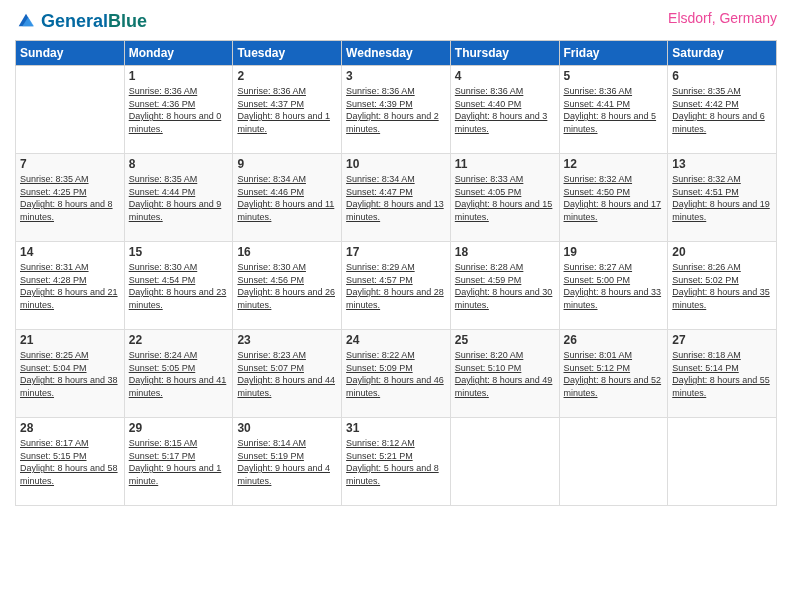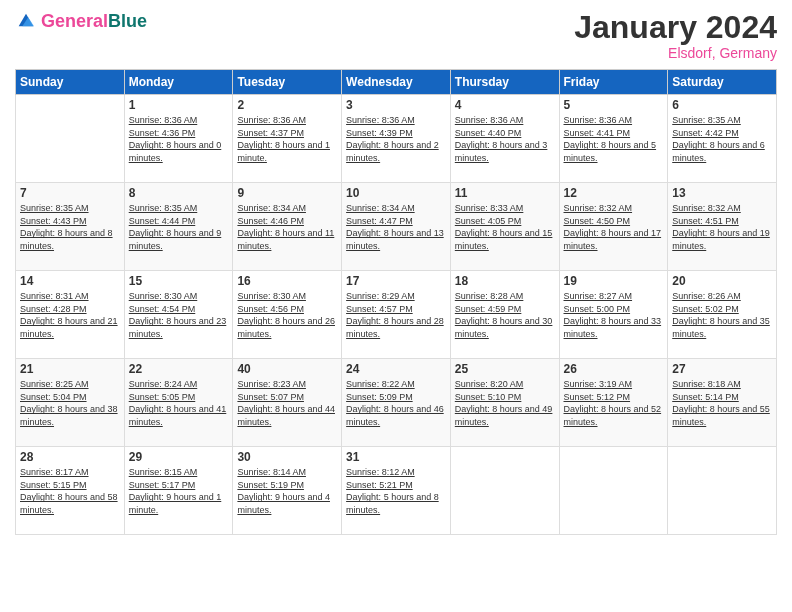--- a/index.html
+++ b/index.html
@@ -23,21 +23,21 @@
       margin-bottom: 8px;
     }
     .logo {
       display: flex;
       align-items: center;
       gap: 4px;
     }
     .logo-text-general {
       font-size: 18px;
       font-weight: bold;
-      color: #ec4899;
+      color: #0369a1;
     }
     .logo-text-blue {
       font-size: 18px;
       font-weight: bold;
       color: #0f766e;
     }
     .logo-icon {
       width: 22px;
       height: 22px;
     }
@@ -107,21 +107,20 @@
     <div class="logo">
       <svg class="logo-icon" viewBox="0 0 30 30" xmlns="http://www.w3.org/2000/svg">
         <polygon points="5,22 15,5 25,22" fill="#1565c0"></polygon>
         <polygon points="10,22 18,10 26,22" fill="#42a5f5" opacity="0.7"></polygon>
       </svg>
       <div>
         <span class="logo-text-general">General</span><span class="logo-text-blue">Blue</span>
       </div>
     </div>
     <div class="title-block">
-      <div class="month-title">January 2024</div>
       <div class="location">Elsdorf, Germany</div>
     </div>
   </div>
 
   <table class="calendar-table">
     <thead>
       <tr>
         <th>Sunday</th>
         <th>Monday</th>
         <th>Tuesday</th>
@@ -181,21 +180,21 @@
             <span>Sunset: 4:42 PM</span><br>
             <span>Daylight: 8 hours and 6 minutes.</span>
           </div>
         </td>
         </tr>
         <tr>
           <td>
           <span class="day-number">7</span>
           <div class="day-info">
             <span>Sunrise: 8:35 AM</span><br>
-            <span>Sunset: 4:43 PM</span><br>
+            <span>Sunset: 4:25 PM</span><br>
             <span>Daylight: 8 hours and 8 minutes.</span>
           </div>
         </td>
           <td>
           <span class="day-number">8</span>
           <div class="day-info">
             <span>Sunrise: 8:35 AM</span><br>
             <span>Sunset: 4:44 PM</span><br>
             <span>Daylight: 8 hours and 9 minutes.</span>
           </div>
@@ -310,21 +309,21 @@
         </td>
           <td>
           <span class="day-number">22</span>
           <div class="day-info">
             <span>Sunrise: 8:24 AM</span><br>
             <span>Sunset: 5:05 PM</span><br>
             <span>Daylight: 8 hours and 41 minutes.</span>
           </div>
         </td>
           <td>
-          <span class="day-number">40</span>
+          <span class="day-number">23</span>
           <div class="day-info">
             <span>Sunrise: 8:23 AM</span><br>
             <span>Sunset: 5:07 PM</span><br>
             <span>Daylight: 8 hours and 44 minutes.</span>
           </div>
         </td>
           <td>
           <span class="day-number">24</span>
           <div class="day-info">
             <span>Sunrise: 8:22 AM</span><br>
@@ -336,21 +335,21 @@
           <span class="day-number">25</span>
           <div class="day-info">
             <span>Sunrise: 8:20 AM</span><br>
             <span>Sunset: 5:10 PM</span><br>
             <span>Daylight: 8 hours and 49 minutes.</span>
           </div>
         </td>
           <td>
           <span class="day-number">26</span>
           <div class="day-info">
-            <span>Sunrise: 3:19 AM</span><br>
+            <span>Sunrise: 8:01 AM</span><br>
             <span>Sunset: 5:12 PM</span><br>
             <span>Daylight: 8 hours and 52 minutes.</span>
           </div>
         </td>
           <td>
           <span class="day-number">27</span>
           <div class="day-info">
             <span>Sunrise: 8:18 AM</span><br>
             <span>Sunset: 5:14 PM</span><br>
             <span>Daylight: 8 hours and 55 minutes.</span>

